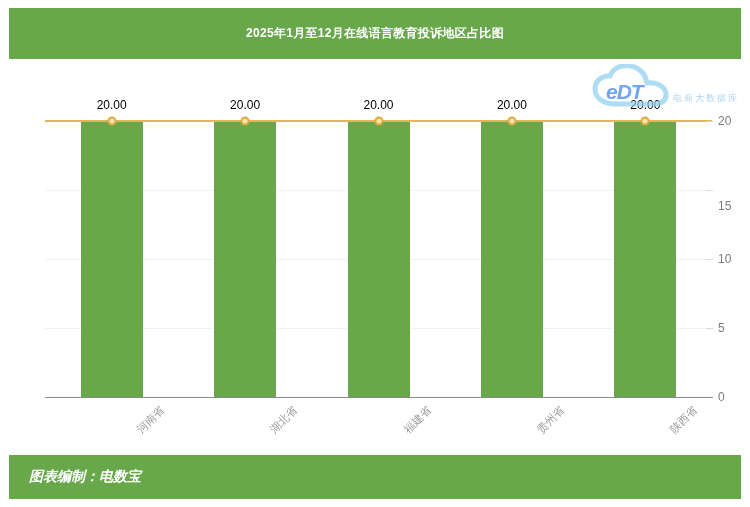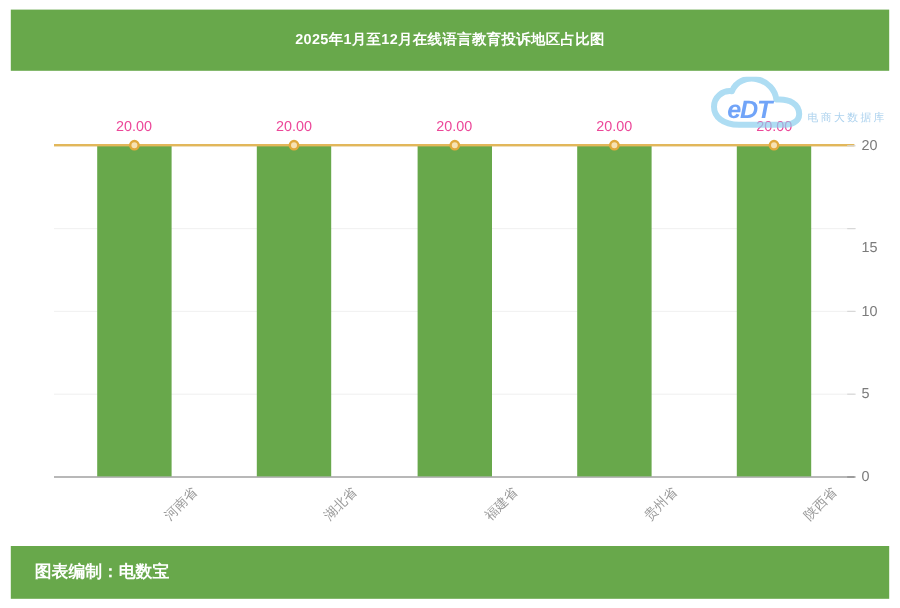--- a/index.html
+++ b/index.html
@@ -53,20 +53,21 @@
     align-items: center;
     justify-content: space-between;
     box-sizing: border-box;
     padding: 0 20px;
   }
   .footer-left, .footer-right {
     color: #ffffff;
     font-size: 14px;
     font-weight: bold;
     white-space: nowrap;
+    font-style: italic;
   }
 
   
   .plot-wrap {
     position: absolute;
     left: 0;
     top: 60px;
     width: 750px;
     height: 395px;
   }
@@ -128,21 +129,21 @@
     height: 9px;
     border-radius: 50%;
     background: #f7e2b4;
     border: 2px solid #e0aa3e;
     box-sizing: border-box;
     transform: translate(-50%, -50%);
   }
   .point-label {
     position: absolute;
     font-size: 12px;
-    color: #ec4899;
+    color: #000000;
     transform: translate(-50%, -100%);
     white-space: nowrap;
   }
   .cat-label {
     position: absolute;
     font-size: 11px;
     color: #9a9a9a;
     white-space: nowrap;
     transform-origin: right top;
     transform: rotate(-45deg);

